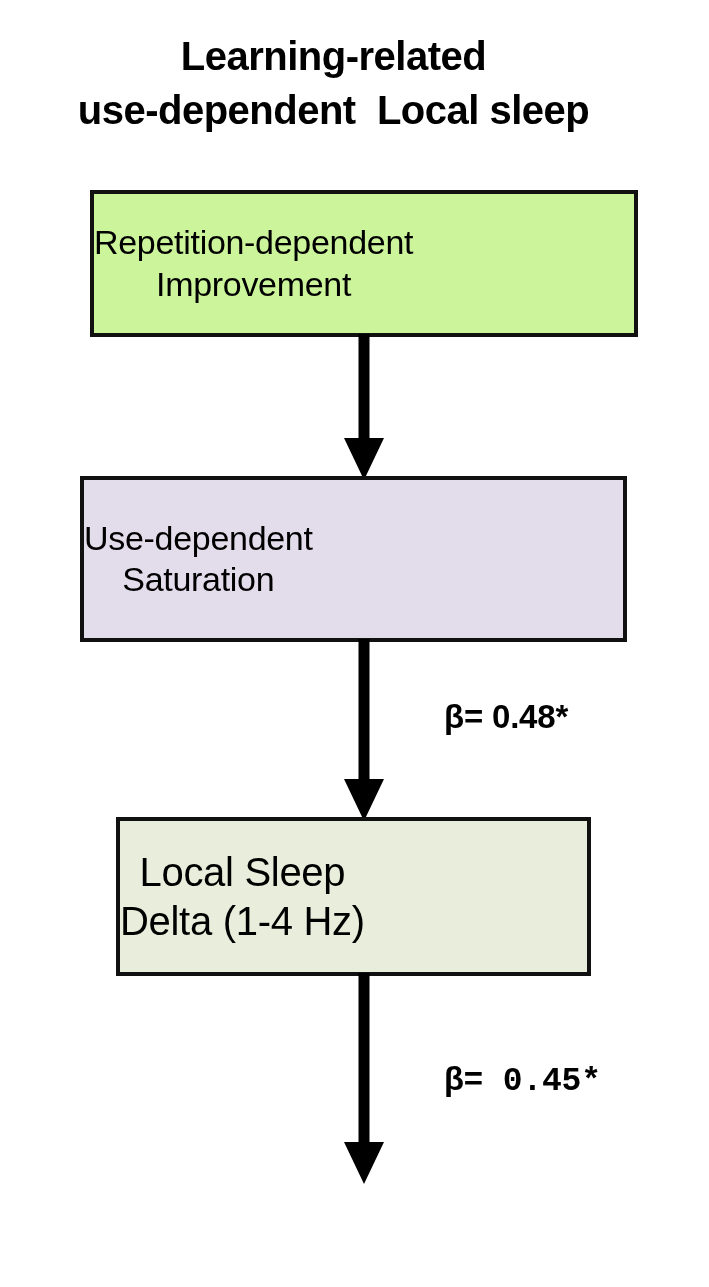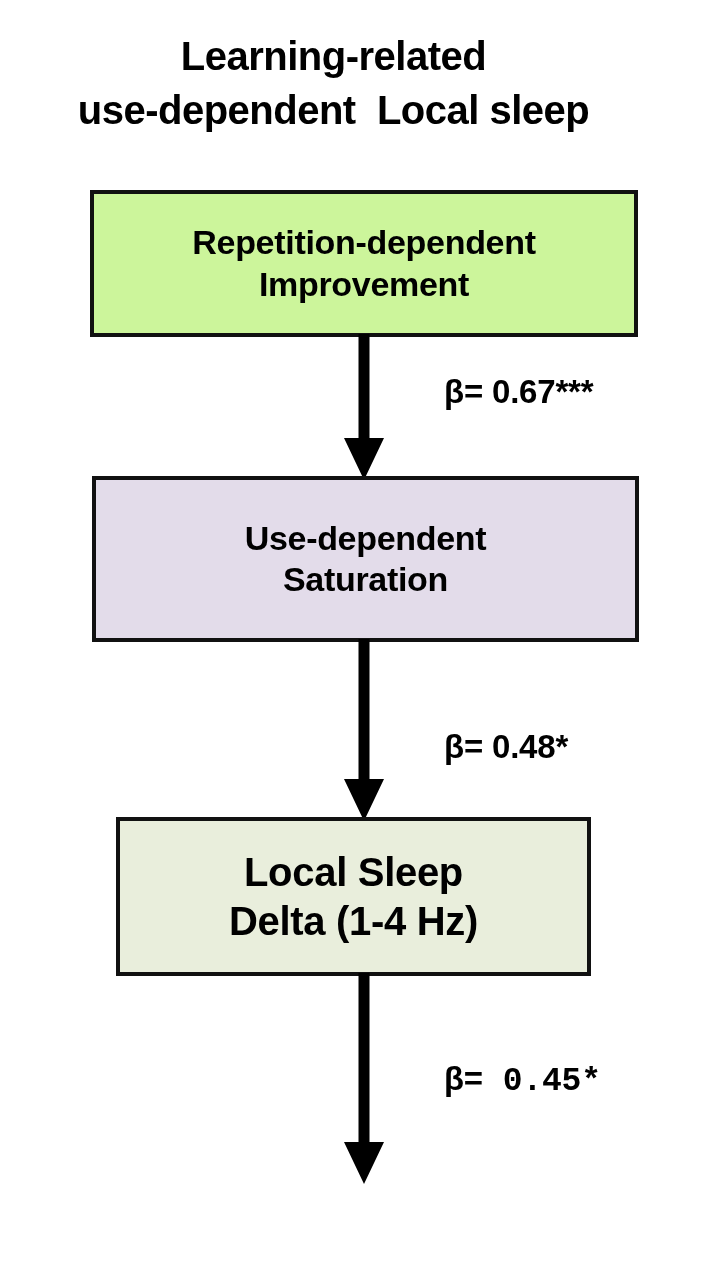--- a/index.html
+++ b/index.html
@@ -35,37 +35,37 @@
   }
   .title-line { display: block; white-space: pre; }
 
   
   .node {
     position: absolute;
     box-sizing: border-box;
     border: 4px solid #111111;
     display: flex;
     align-items: center;
-    justify-content: center;
+    justify-content: flex-start;
     text-align: center;
     color: #000000;
-    font-weight: bold;
+    font-weight: normal;
     line-height: 1.22;
     letter-spacing: -0.3px;
   }
   .node .node-text { display: block; white-space: pre-line; }
 
   #node-repetition {
     left: 90px;  top: 190px;
     width: 548px; height: 147px;
     background: #ccf59b;
     font-size: 34px;
   }
   #node-saturation {
-    left: 92px;  top: 476px;
+    left: 80px;  top: 476px;
     width: 547px; height: 166px;
     background: #e3dcea;
     font-size: 34px;
   }
   #node-localsleep {
     left: 116px; top: 817px;
     width: 475px; height: 159px;
     background: #e9eedc;
     font-size: 40px;
   }
@@ -91,21 +91,21 @@
   
   .edge-label {
     position: absolute;
     color: #000000;
     font-weight: bold;
     font-size: 33px;
     white-space: nowrap;
     letter-spacing: -0.2px;
   }
   #label-beta-1 { left: 444px; top: 373px; }
-  #label-beta-2 { left: 444px; top: 728px; }
+  #label-beta-2 { left: 444px; top: 698px; }
   #label-beta-3 { left: 444px; top: 1063px; font-family: Liberation Mono, monospace; }
 </style>
 </head>
 <body>
 
 <div id="figure">
 
   <div class="title-block">
     <span class="title-line">Learning-related</span>
     <span class="title-line">use-dependent  Local sleep</span>
@@ -115,21 +115,20 @@
     <span class="node-text">Repetition-dependent
 Improvement</span>
   </div>
 
   <div class="arrow" id="arrow-1">
     <svg viewBox="0 0 56 146" preserveAspectRatio="none" aria-hidden="true">
       <path d="M 22.5 0 L 33.5 0 L 33.5 104 L 48 104 L 28 146 L 8 104 L 22.5 104 Z" fill="#000000"></path>
     </svg>
   </div>
 
-  <div class="edge-label" id="label-beta-1">β= 0.67***</div>
 
   <div class="node" id="node-saturation">
     <span class="node-text">Use-dependent
 Saturation</span>
   </div>
 
   <div class="arrow" id="arrow-2">
     <svg viewBox="0 0 56 182" preserveAspectRatio="none" aria-hidden="true">
       <path d="M 22.5 0 L 33.5 0 L 33.5 140 L 48 140 L 28 182 L 8 140 L 22.5 140 Z" fill="#000000"></path>
     </svg>

